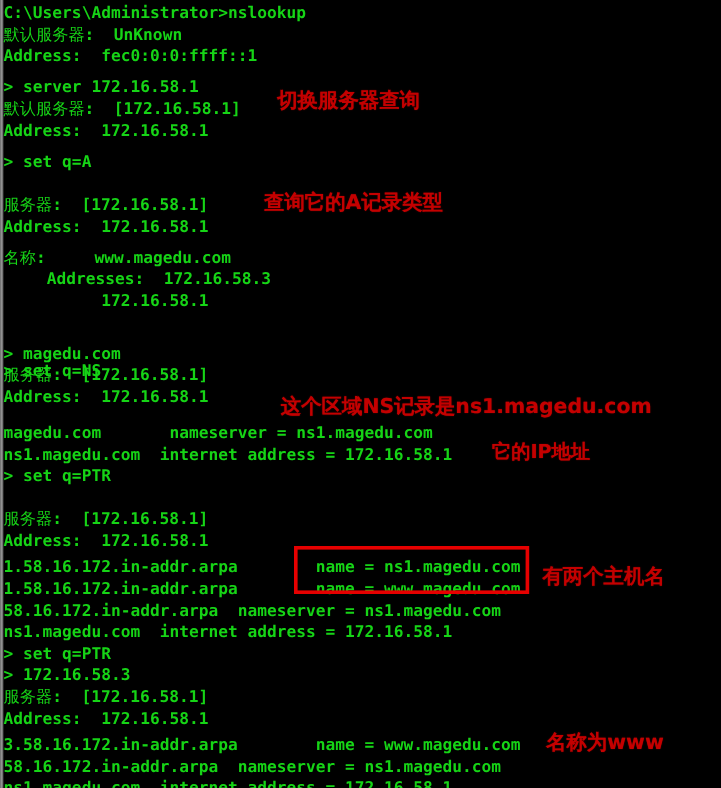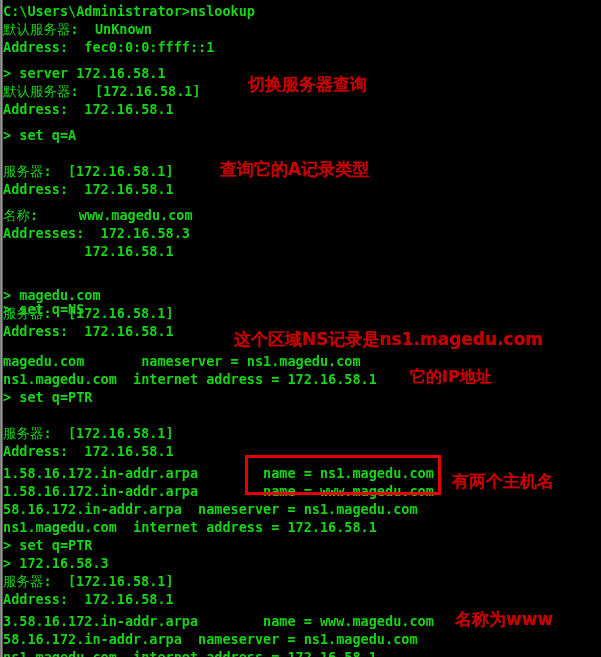--- a/index.html
+++ b/index.html
@@ -79,21 +79,21 @@
       <div class="line" style="top: 2px;">C:\Users\Administrator&gt;nslookup</div>
       <div class="line" style="top: 20px;"><span class="cn">默认服务器</span>:  UnKnown</div>
       <div class="line" style="top: 38px;">Address:  fec0:0:0:ffff::1</div>
       <div class="line" style="top: 64px;">&gt; server 172.16.58.1</div>
       <div class="line" style="top: 82px;"><span class="cn">默认服务器</span>:  [172.16.58.1]</div>
       <div class="line" style="top: 100px;">Address:  172.16.58.1</div>
       <div class="line" style="top: 126px;">&gt; set q=A</div>
       <div class="line" style="top: 162px;"><span class="cn">服务器</span>:  [172.16.58.1]</div>
       <div class="line" style="top: 180px;">Address:  172.16.58.1</div>
       <div class="line" style="top: 206px;"><span class="cn">名称</span>:     www.magedu.com</div>
-      <div class="line" style="top: 224px;">Addresses:  172.16.58.3</div>
+      <div class="line" style="top: 224px; margin-left: 36px;">Addresses:  172.16.58.3</div>
       <div class="line" style="top: 242px;">          172.16.58.1</div>
       <div class="line" style="top: 268px; margin-top: 32px;">&gt; set q=NS</div>
       <div class="line" style="top: 286px;">&gt; magedu.com</div>
       <div class="line" style="top: 304px;"><span class="cn">服务器</span>:  [172.16.58.1]</div>
       <div class="line" style="top: 322px;">Address:  172.16.58.1</div>
       <div class="line" style="top: 352px;">magedu.com       nameserver = ns1.magedu.com</div>
       <div class="line" style="top: 370px;">ns1.magedu.com  internet address = 172.16.58.1</div>
       <div class="line" style="top: 388px;">&gt; set q=PTR</div>
       <div class="line" style="top: 424px;"><span class="cn">服务器</span>:  [172.16.58.1]</div>
       <div class="line" style="top: 442px;">Address:  172.16.58.1</div>
@@ -106,21 +106,21 @@
       <div class="line" style="top: 572px;"><span class="cn">服务器</span>:  [172.16.58.1]</div>
       <div class="line" style="top: 590px;">Address:  172.16.58.1</div>
       <div class="line" style="top: 612px;">3.58.16.172.in-addr.arpa        name = www.magedu.com</div>
       <div class="line" style="top: 630px;">58.16.172.in-addr.arpa  nameserver = ns1.magedu.com</div>
       <div class="line" style="top: 648px;">ns1.magedu.com  internet address = 172.16.58.1</div>
     </div>
 
   <div id="redbox" style="left: 245px; top: 455px; width: 196px; height: 40px; border-color: rgb(230, 0, 0);"></div>
 
   <div id="annotations-layer">
-      <div class="ann" style="left: 248px; top: 75px; font-size: 17px;">切换服务器查询</div>
+      <div class="ann" style="left: 231px; top: 75px; font-size: 17px;">切换服务器查询</div>
       <div class="ann" style="left: 220px; top: 160px; font-size: 17px;">查询它的A记录类型</div>
       <div class="ann" style="left: 234px; top: 330px; font-size: 17px;">这个区域NS记录是ns1.magedu.com</div>
       <div class="ann" style="left: 410px; top: 368px; font-size: 16px;">它的IP地址</div>
       <div class="ann" style="left: 452px; top: 472px; font-size: 17px;">有两个主机名</div>
       <div class="ann" style="left: 455px; top: 610px; font-size: 17px;">名称为www</div>
     </div>
 
 </div>
 
 </body></html>

